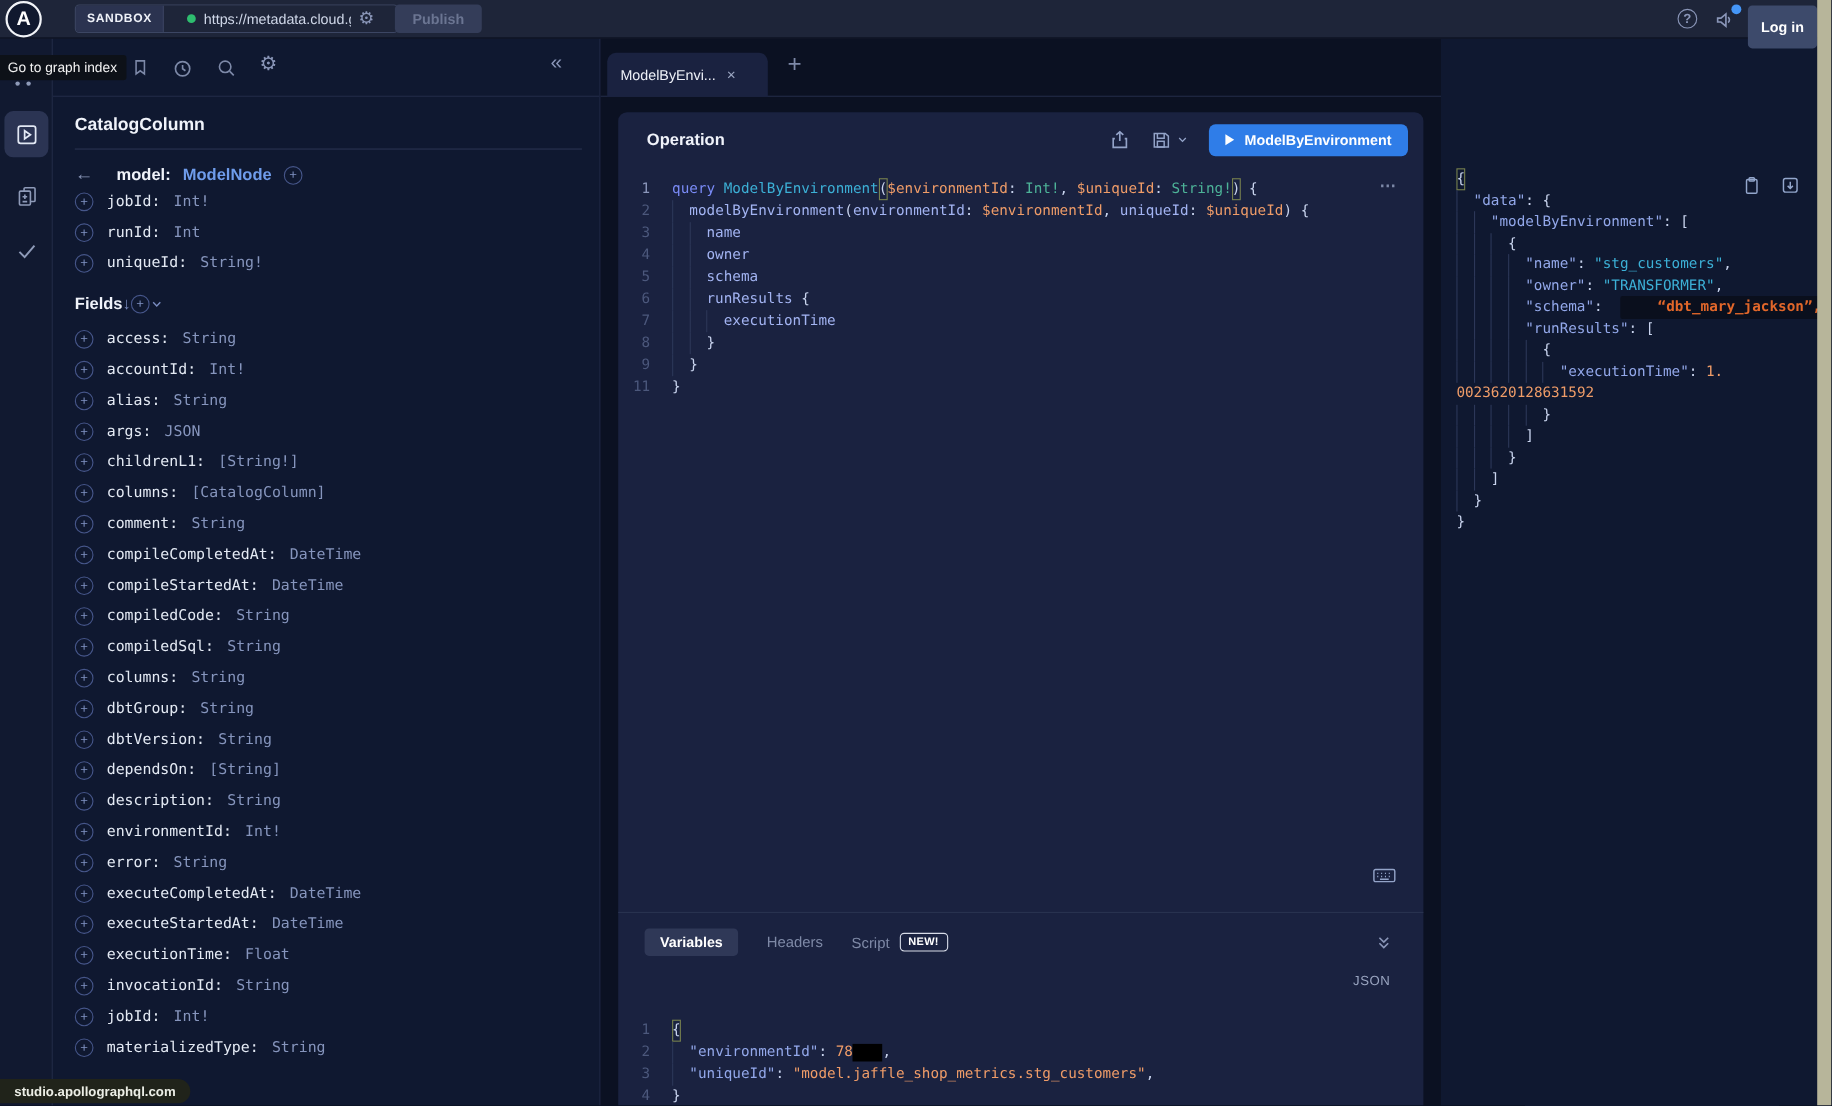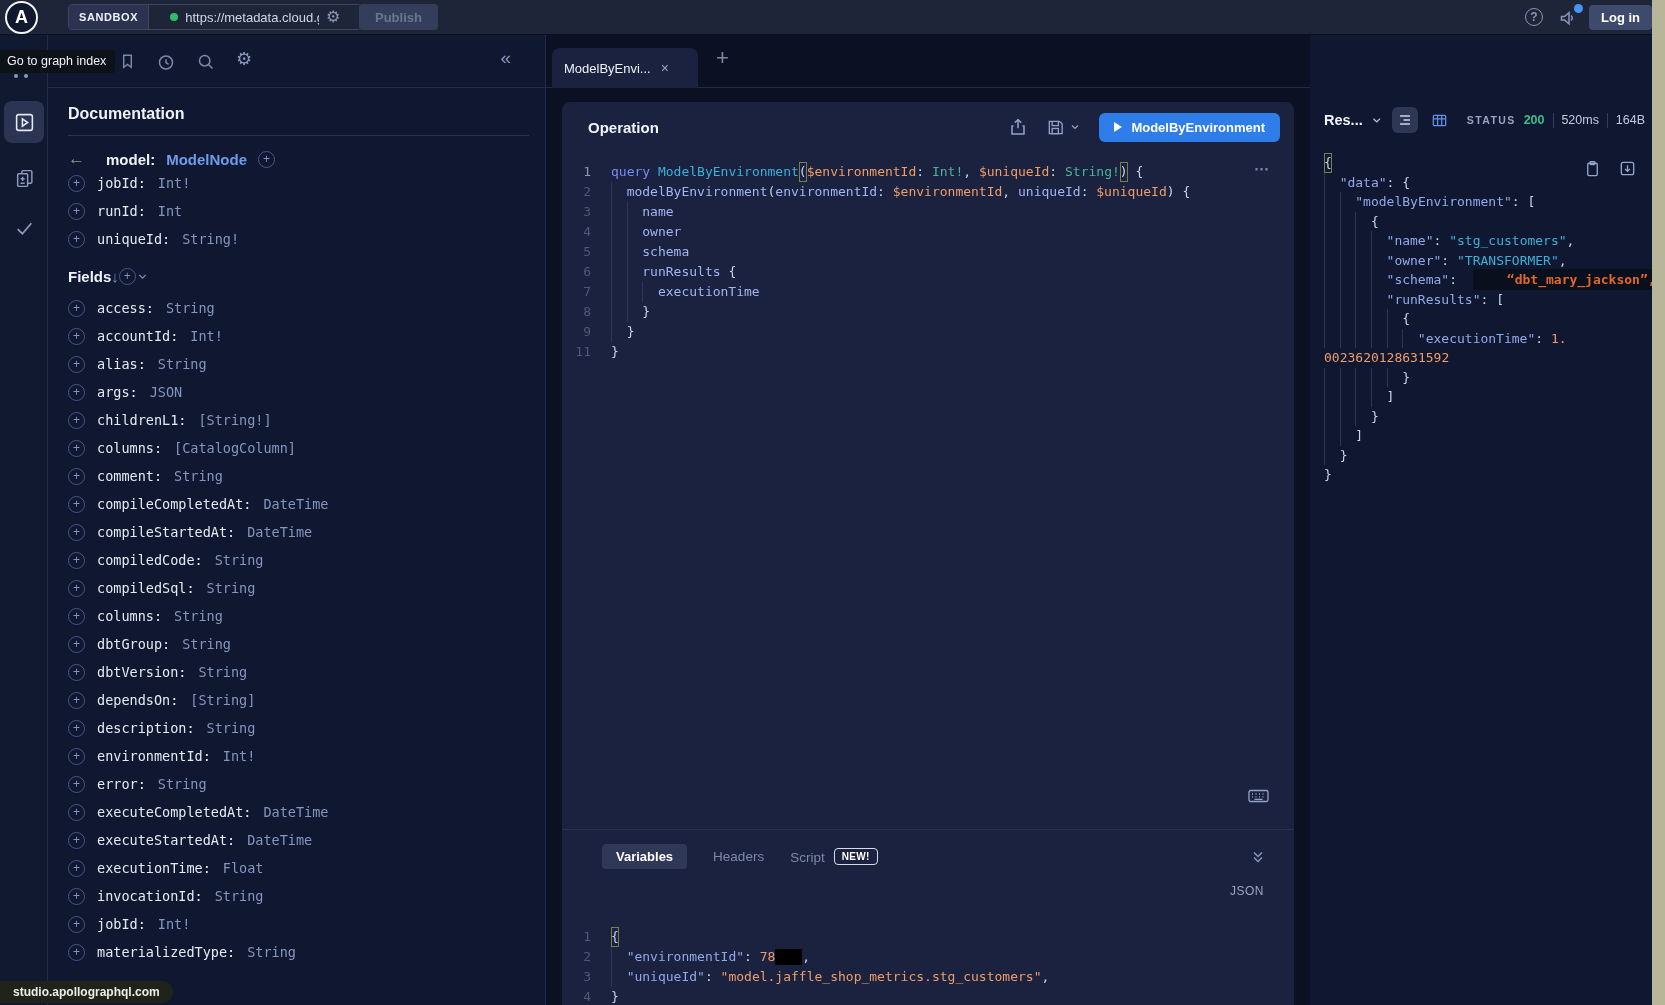--- a/index.html
+++ b/index.html
@@ -28,21 +28,21 @@
   .gear { color:#8a96b8; font-size:16px; line-height:1; font-family:"DejaVu Sans", sans-serif; }
   .publish { position:absolute; left:359px; top:4px; height:26px; padding:0 16px;
     background:#343d59; color:#6b7592; font-weight:bold; font-size:13px;
     border:none; border-radius:4px; }
   .help { position:absolute; left:1525px; top:8px; width:18px; height:18px;
     border:1.4px solid #8a96b8; border-radius:50%; color:#8a96b8;
     font-size:12px; font-weight:bold; display:flex; align-items:center; justify-content:center; }
   .mega { position:absolute; left:1558px; top:8px; width:20px; height:20px; color:#8a96b8; }
   .mega-dot { position:absolute; left:1574px; top:4px; width:9px; height:9px;
     border-radius:50%; background:#4596f7; }
-  .login { position:absolute; left:1589px; top:5px; width:63px; height:25px;
+  .login { position:absolute; left:1589px; top:5px; width:63px; height:39px;
     background:#3d4a6b; color:#fff; font-weight:bold; font-size:13px;
     border:none; border-radius:4px; }
 
   
   .desktop-edge { position:absolute; right:0; top:0; width:13px; height:100%;
     background:#b7b59a; z-index:60; }
 
   
   .tooltip { position:absolute; left:0; top:50px; z-index:55;
     background:#0d1118; color:#f2f2f2; font-size:12.5px;
@@ -119,21 +119,21 @@
   .schema-hl { flex:1; margin-left:8px; background:#0a0f1d; color:#e2672a;
     font-weight:bold; padding-left:34px; border-radius:2px; align-self:center;
     height:21px; line-height:21px; }
   .op-editor { padding-top:10px; }
   .op-ellipsis { position:absolute; right:24px; top:58px; color:#7d89a8;
     font-size:15px; letter-spacing:1px; font-weight:bold; }
   .kbd-icon { position:absolute; right:24px; bottom:24px; color:#93a3c8; }
 
   .vars-section { position:absolute; top:727px; left:0; right:0; bottom:0;
     border-top:1px solid #28324f; }
-  .vars-header { display:flex; align-items:center; gap:26px; padding:14px 0 0 40px; }
+  .vars-header { display:flex; align-items:center; gap:26px; padding:14px 0 0 24px; }
   .vtab-active { background:#2f3857; border-radius:4px; padding:5px 14px;
     color:#fff; font-weight:bold; font-size:13px; }
   .vtab { color:#7e89a6; font-size:13.5px; }
   .script-grp { display:flex; align-items:flex-end; gap:9px; }
   .new-badge { border:1px solid #d8dce8; color:#fff; font-size:10px; font-weight:bold;
     padding:2px 7px; border-radius:4px; letter-spacing:.3px; } 
   .collapse2 { margin-left:auto; margin-right:28px; color:#8a96b8; }
   .json-label { position:absolute; right:30px; top:54px; font-size:12px;
     color:#9aa5c0; letter-spacing:.5px; }
   .vars-editor { padding-top:58px; }
@@ -238,21 +238,21 @@
     <span class="dt-ic" style="left:148px">
       <svg class="ic" width="20" height="20" viewBox="0 0 20 20" fill="none" stroke="currentColor" stroke-width="1.5">
         <circle cx="8.7" cy="8.7" r="5.2"></circle>
         <path d="M12.7 12.7L16.5 16.5"></path>
       </svg>
     </span>
     <span class="dt-ic gear" style="left:188px; top:15px; font-size:18px">⚙</span>
     <span class="collapse">«</span>
   </div>
   <div class="docs-body">
-    <h1 class="docs-title">Documentation</h1>
+    <h1 class="docs-title">CatalogColumn</h1>
     <hr class="docs-divider">
     <div class="type-row">
       <span class="back-arrow">←</span>
       <span class="type-kind">model:</span>
       <span class="type-name">ModelNode</span>
       <span class="circle-plus">+</span>
     </div>
     <div id="args-list">
         <div class="doc-row">
           <span class="circle-plus">+</span>
@@ -482,43 +482,20 @@
           <div class="cl"><span class="ln">1</span><span class="gut-gap"></span><span class="tk-pn bm">{</span></div>
           <div class="cl"><span class="ln">2</span><span class="gut-gap"></span><span class="g"></span><span class="tk-ky">"environmentId"</span><span class="tk-pn">: </span><span class="tk-nu">78</span><span class="redact"></span><span class="tk-pn">,</span></div>
           <div class="cl"><span class="ln">3</span><span class="gut-gap"></span><span class="g"></span><span class="tk-ky">"uniqueId"</span><span class="tk-pn">: </span><span class="tk-so">"model.jaffle_shop_metrics.stg_customers"</span><span class="tk-pn">,</span></div>
           <div class="cl"><span class="ln">4</span><span class="gut-gap"></span><span class="tk-pn">}</span></div>
         </div>
     </section>
   </div>
 </main>
 
 <aside class="response">
-  <div class="resp-header">
-    <span class="resp-title">Res...</span>
-    <svg class="ic resp-chev" width="13" height="13" viewBox="0 0 16 16" fill="none" stroke="currentColor" stroke-width="1.8">
-        <path d="M3.5 5.5l4.5 4.5 4.5-4.5"></path>
-      </svg>
-    <span class="view-toggle active">
-      <svg class="ic" width="18" height="18" viewBox="0 0 20 20" fill="none" stroke="currentColor" stroke-width="1.7">
-        <path d="M4.5 5.5h11 M8.5 10h7 M4.5 14.5h11"></path>
-      </svg>
-    </span>
-    <span class="view-toggle table-ic">
-      <svg class="ic" width="19" height="19" viewBox="0 0 20 20" fill="none" stroke="currentColor" stroke-width="1.3">
-        <rect x="3.5" y="4.5" width="13" height="11" rx="1"></rect>
-        <path d="M3.5 8.2h13 M8 4.5v11 M12.3 4.5v11"></path>
-      </svg>
-    </span>
-    <span class="status-label">STATUS</span>
-    <span class="status-code">200</span>
-    <span class="vdiv"></span>
-    <span class="resp-meta">520ms</span>
-    <span class="vdiv"></span>
-    <span class="resp-meta">164B</span>
-  </div>
   <div class="resp-icons">
     <span>
       <svg class="ic" width="19" height="19" viewBox="0 0 20 20" fill="none" stroke="currentColor" stroke-width="1.4">
         <rect x="5" y="4.5" width="10" height="13" rx="1.2"></rect>
         <rect x="7.5" y="2.8" width="5" height="3" rx="0.8"></rect>
       </svg>
     </span>
     <span>
       <svg class="ic" width="19" height="19" viewBox="0 0 20 20" fill="none" stroke="currentColor" stroke-width="1.4">
         <rect x="3.5" y="3.5" width="13" height="13" rx="2"></rect>

